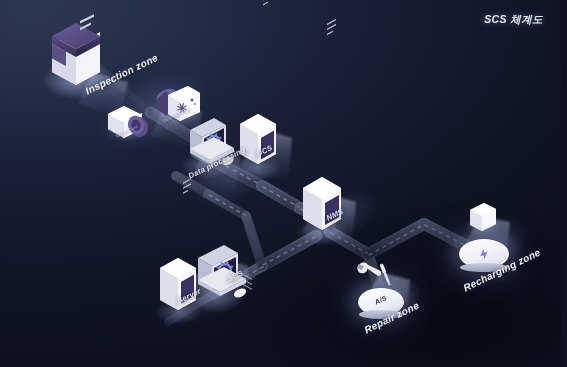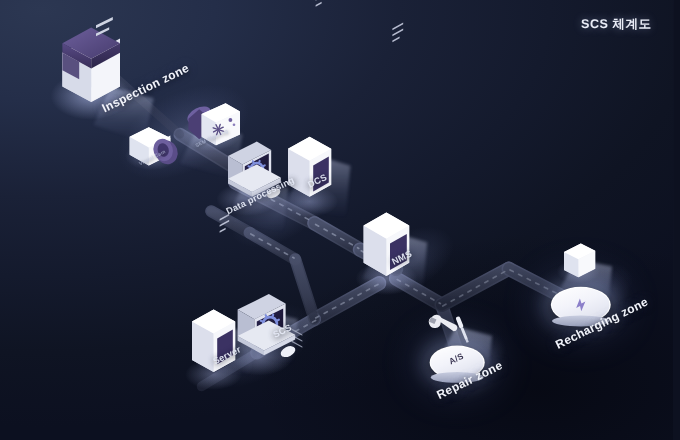--- a/index.html
+++ b/index.html
@@ -8,20 +8,21 @@
     font-family:"Liberation Sans","DejaVu Sans",sans-serif;
     -webkit-font-smoothing:antialiased;
   }
   #stage{
     position:relative;
     width:561px;height:367px;
     overflow:hidden;
     background:
       radial-gradient(118% 95% at 6% 2%, #2c3752 0%, #242e49 22%, #1a2137 45%, #141a2d 64%, #0f1423 82%, #0c1020 100%),
       linear-gradient(145deg,#283353 0%,#161c30 55%,#0c1020 100%);
+    font-style: italic;
   }
   #stage::after{
     content:"";position:absolute;inset:0;
     background:radial-gradient(60% 50% at 80% 88%, rgba(5,7,16,.75) 0%, rgba(5,7,16,0) 70%);
     pointer-events:none;
   }
   .layer{position:absolute;inset:0;}
   .svglayer{position:absolute;left:0;top:0;width:567px;height:367px;}
 
   

